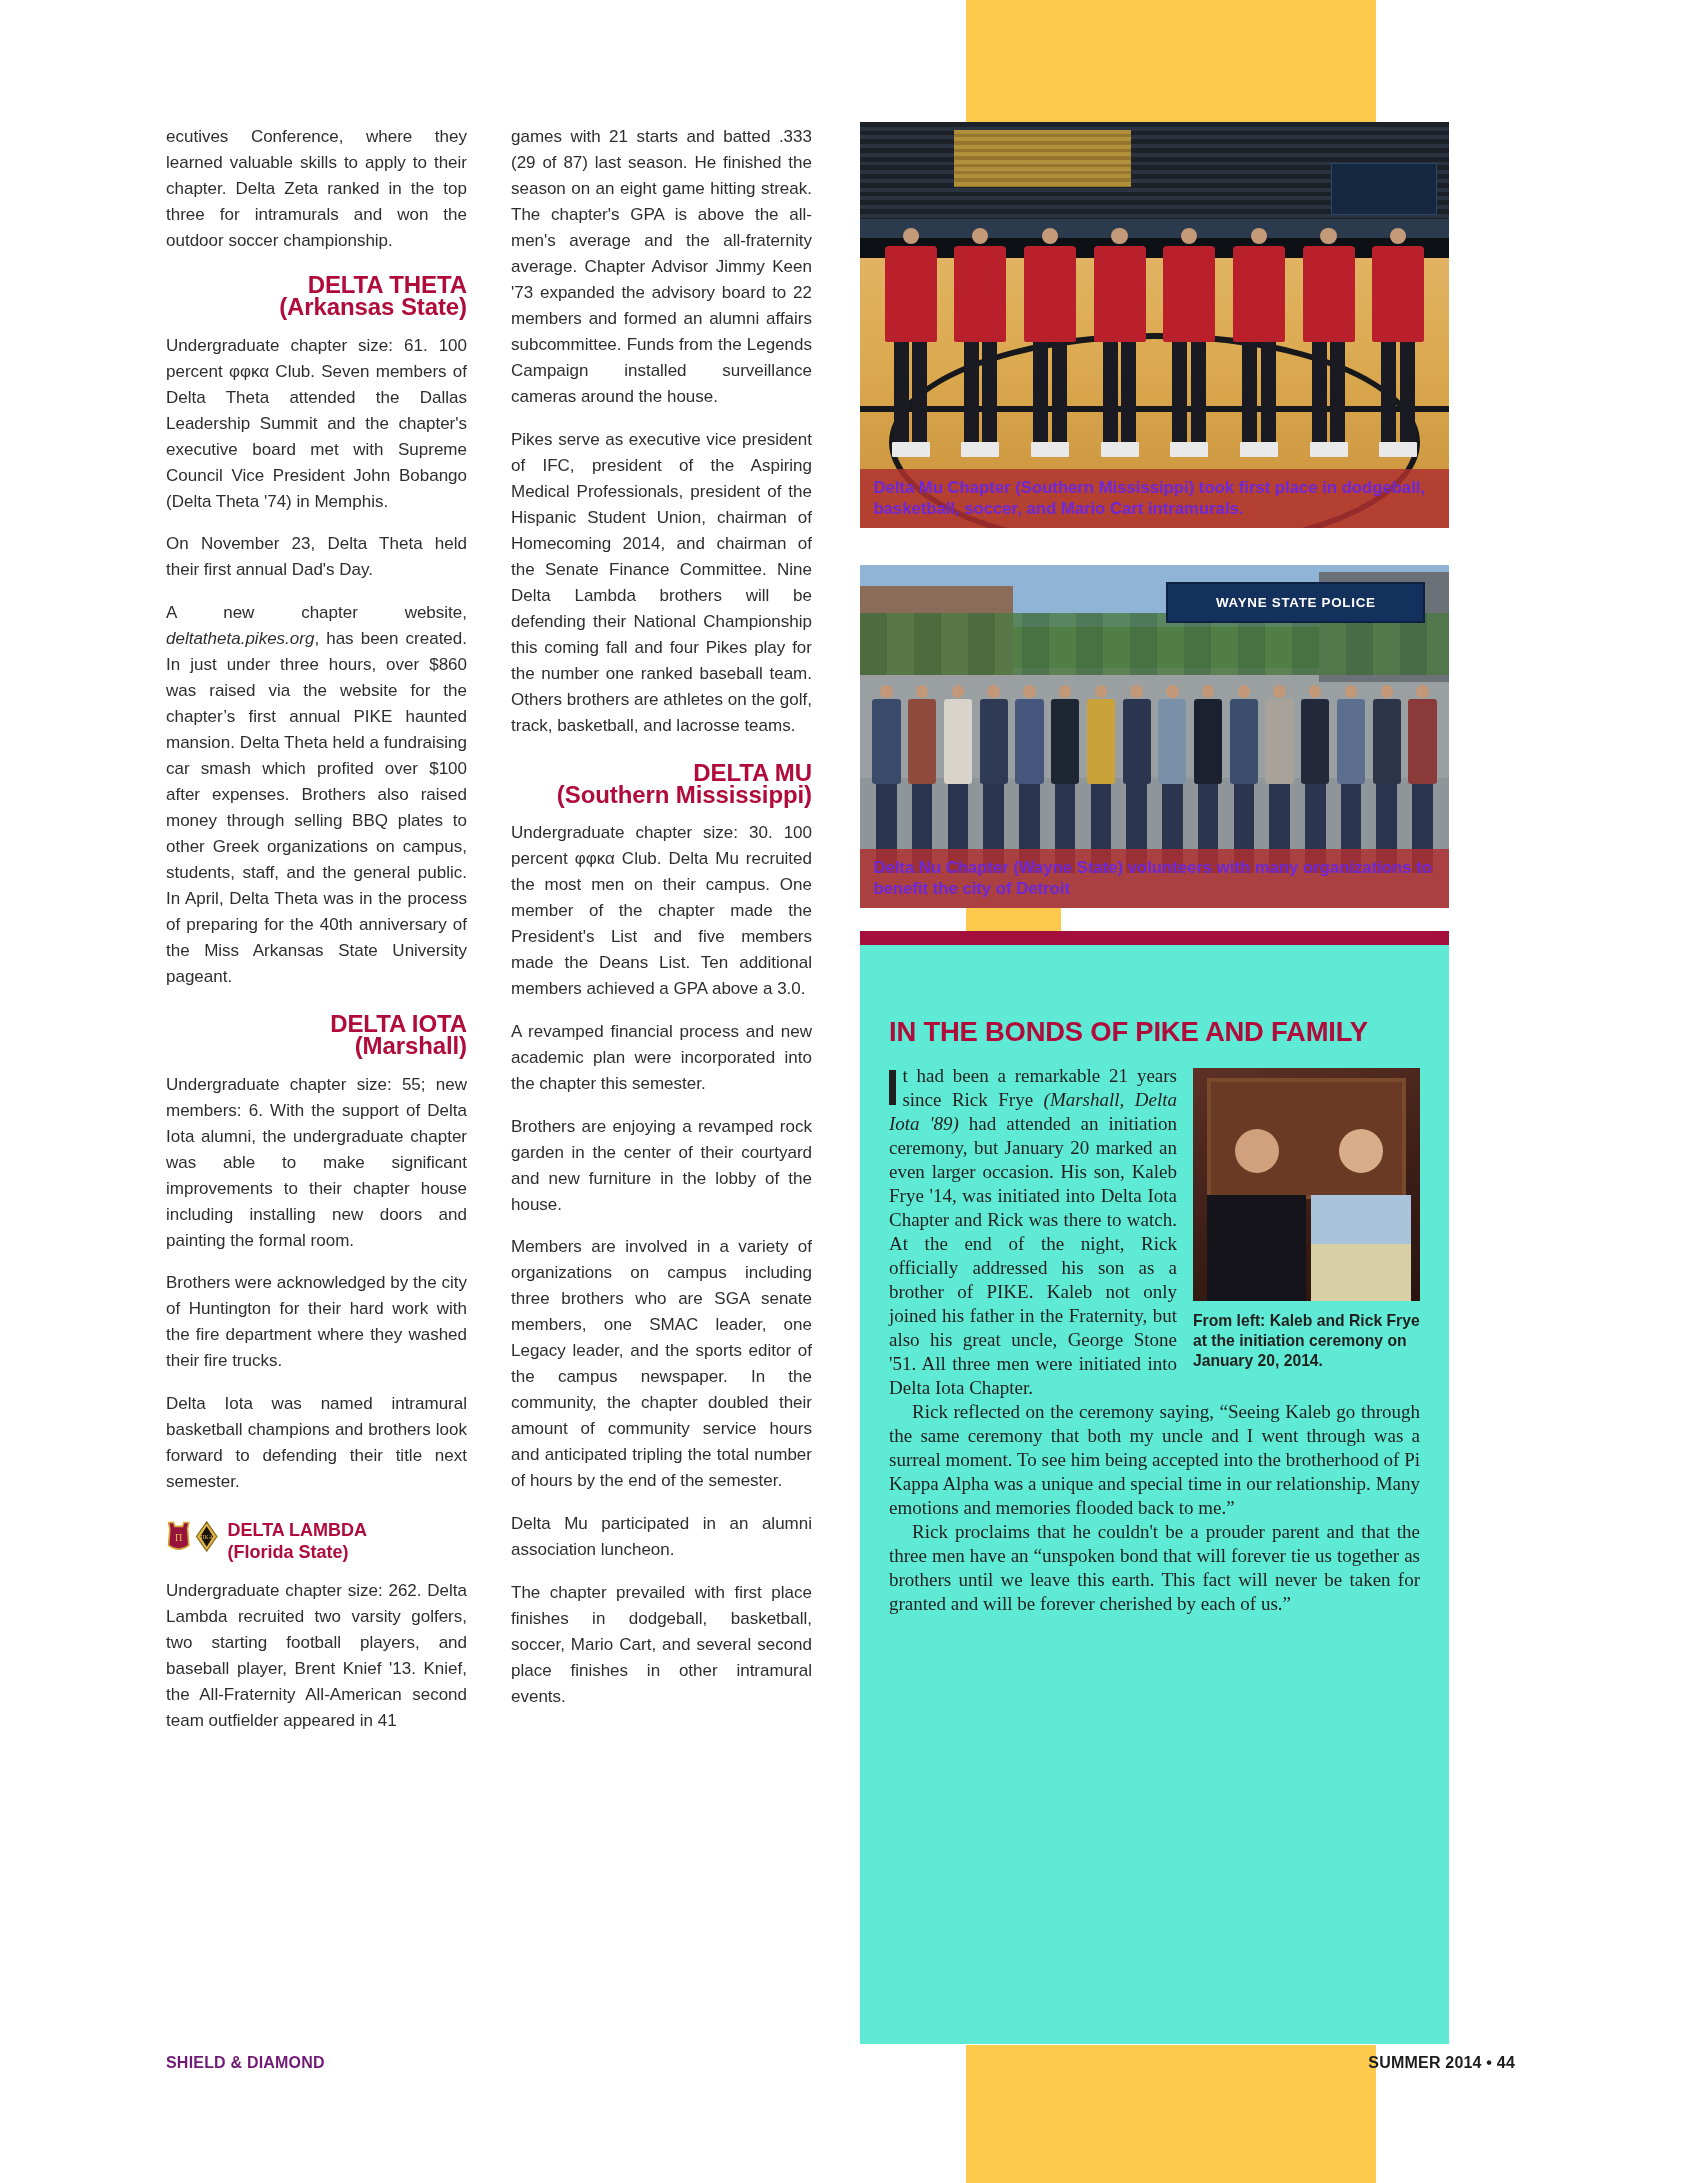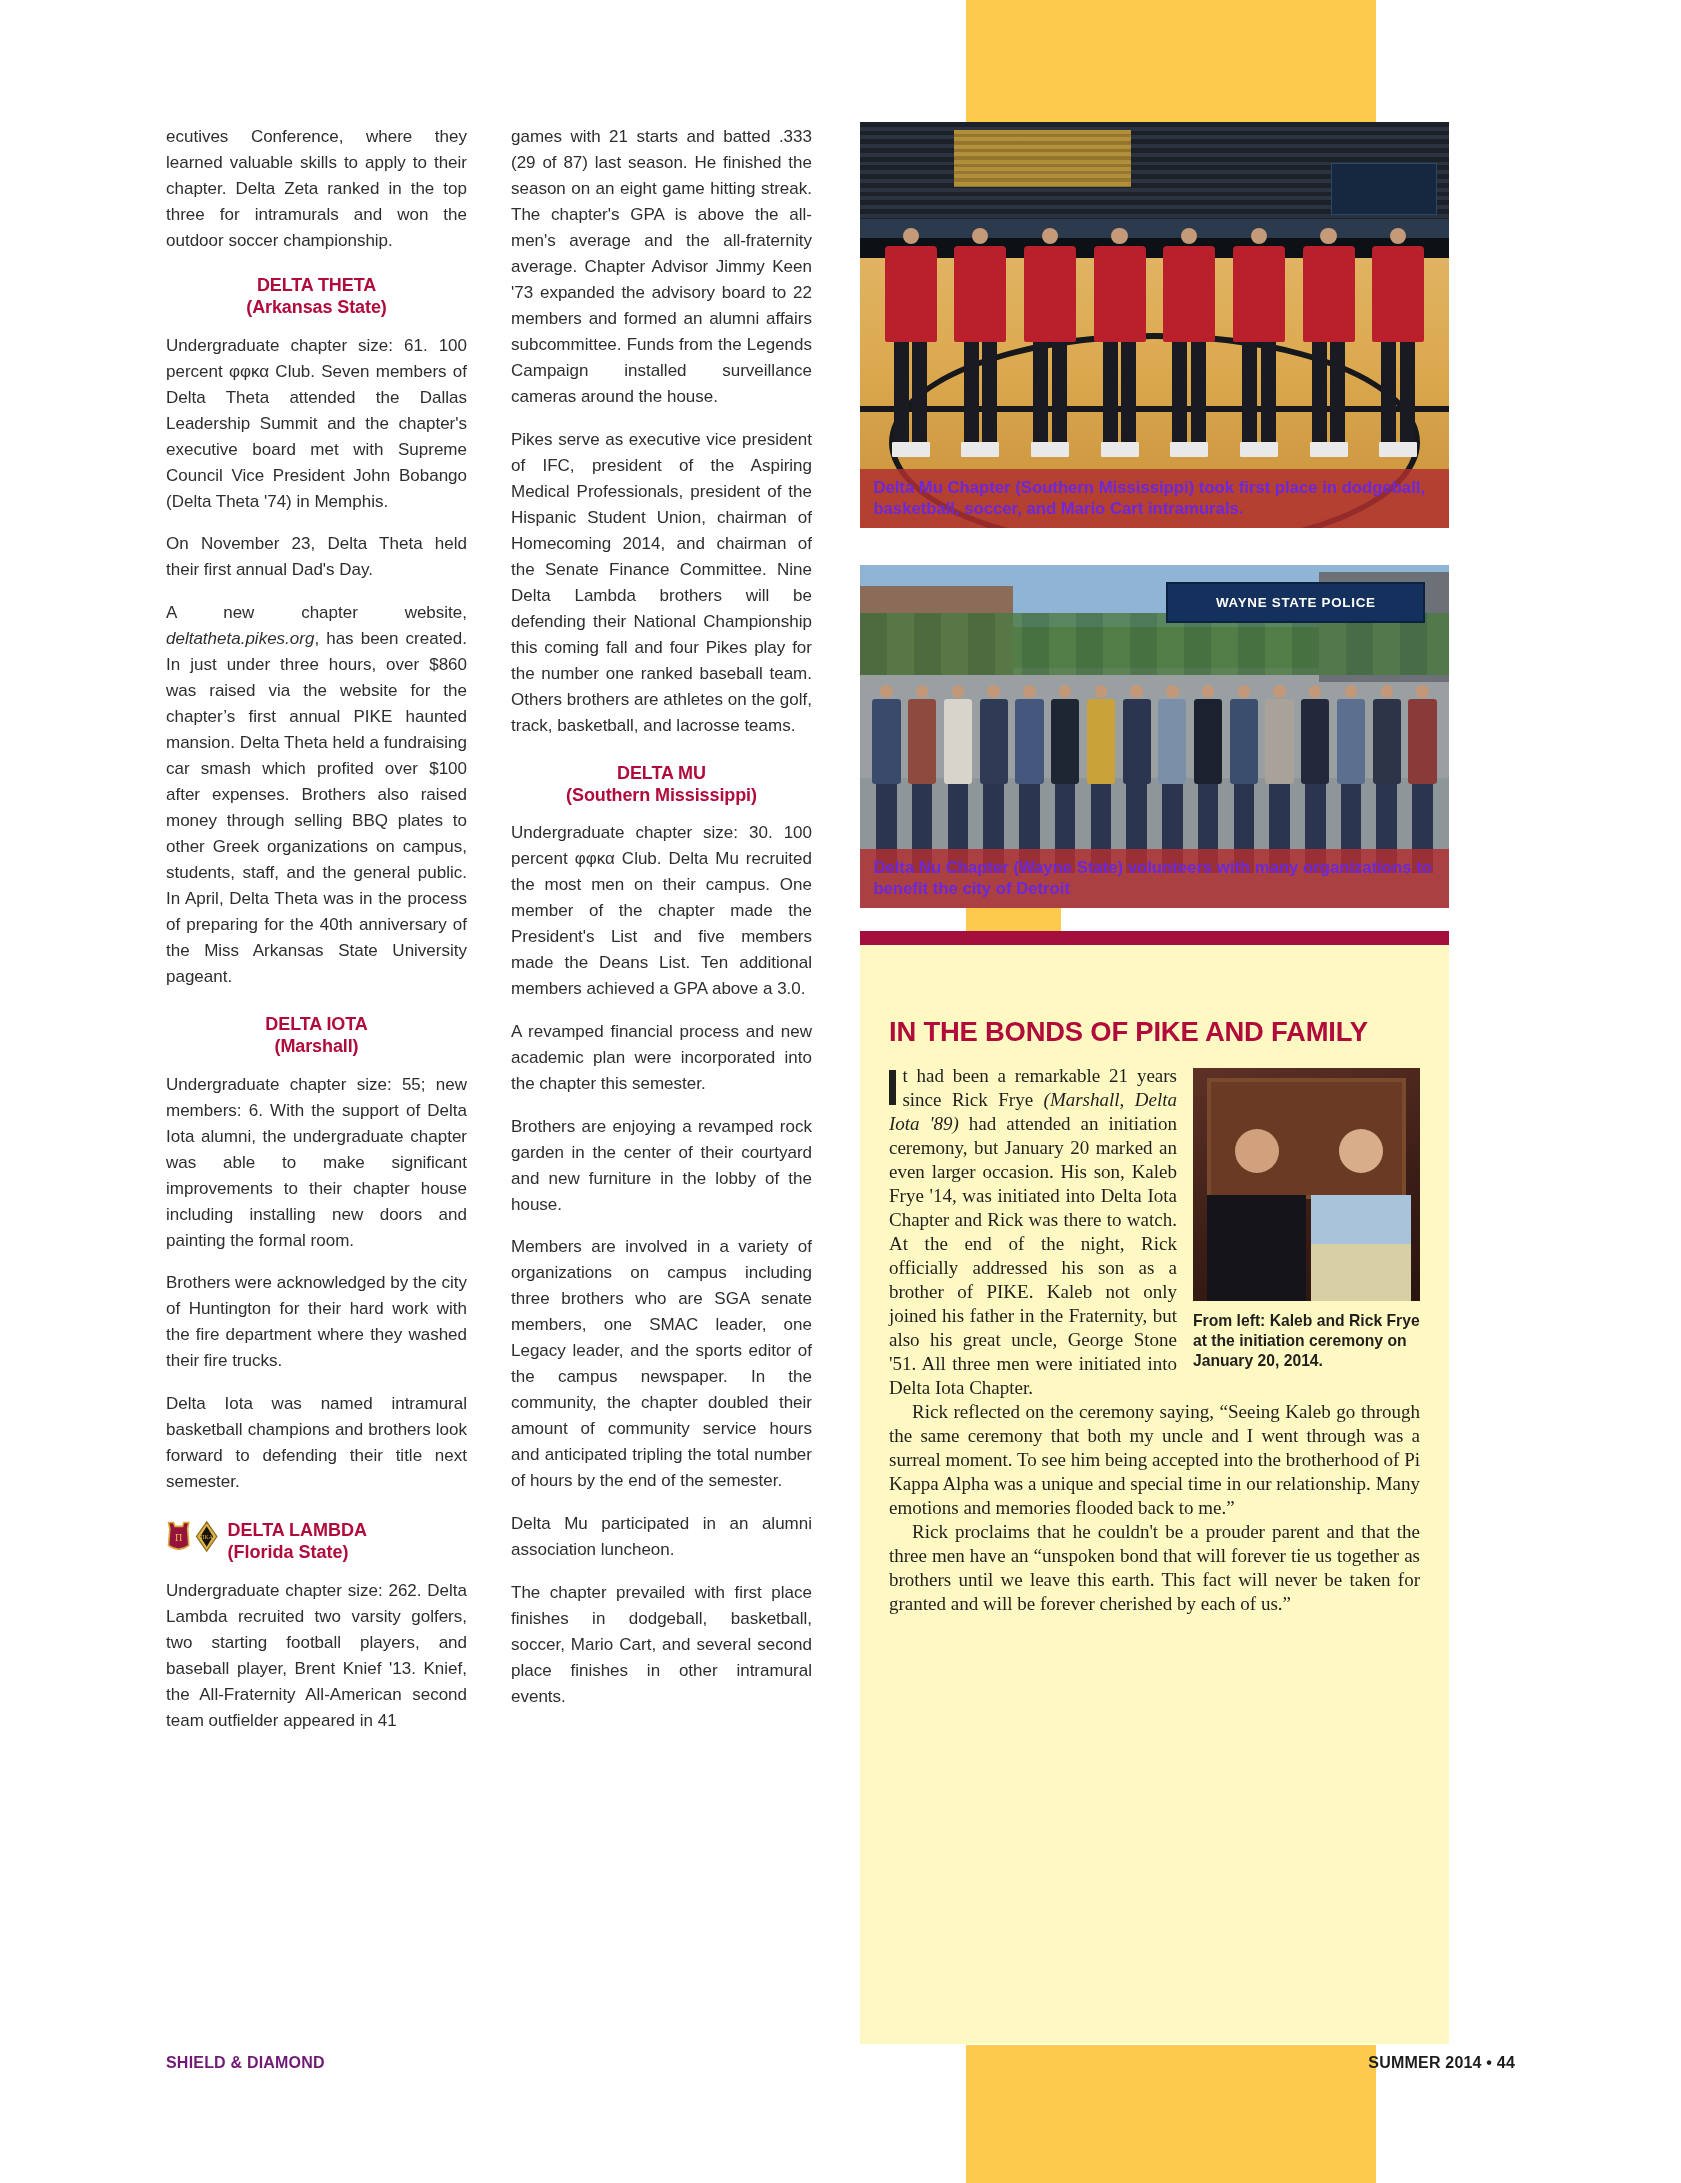--- a/index.html
+++ b/index.html
@@ -38,24 +38,24 @@
   }
   .col-1 { left:166px; }
   .col-2 { left:511px; }
 
   .col p { margin:0 0 16.7px 0; }
   .col p:last-child { margin-bottom:4px; }
 
   .chap-head {
     color:#b10b3b;
     font-weight:bold;
-    font-size:18px;
+    font-size:24px;
     line-height:22px;
     margin:23px 0 14.7px 0;
-    text-align:center;
+    text-align:right;
     letter-spacing:-0.1px;
   }
   .chap-head.first { margin-top:20px; }
   .chap-head .sub { display:block; }
 
   .chap-head-badged {
     display:flex; align-items:flex-start; gap:8px;
     margin:24px 0 14.7px 0;
   }
   .badge-pair { display:flex; gap:2.7px; flex:0 0 auto; padding-top:1.3px;}
@@ -139,21 +139,21 @@
   .crowd { position:absolute; left:2%; top:30%; width:96%; height:64%;
     display:flex; justify-content:space-between; align-items:flex-end; }
   .cperson { width:5.2%; height:92%; display:flex; flex-direction:column; align-items:center; }
   .cperson .h { width:42%; padding-bottom:42%; border-radius:50%; background:#c39878; margin-bottom:5%; }
   .cperson .t { width:96%; height:42%; border-radius:3.3px; }
   .cperson .b { width:70%; height:44%; background:#2b3550; }
 
   
   .feature {
     position:absolute; left:860px; top:945px; width:589px; height:1099px;
-    background:#fef9c3;
+    background:#5eead4;
   }
   .feature-bar-red {
     position:absolute; left:860px; top:931px; width:589px; height:23px;
     background:#a50f3d;
   }
   .feature-bar-gold {
     position:absolute; left:860px; top:954px; width:589px; height:11.4px;
     background:#c6b171;
   }
   .feature-inner { padding:71px 29px 27px 29px; }

